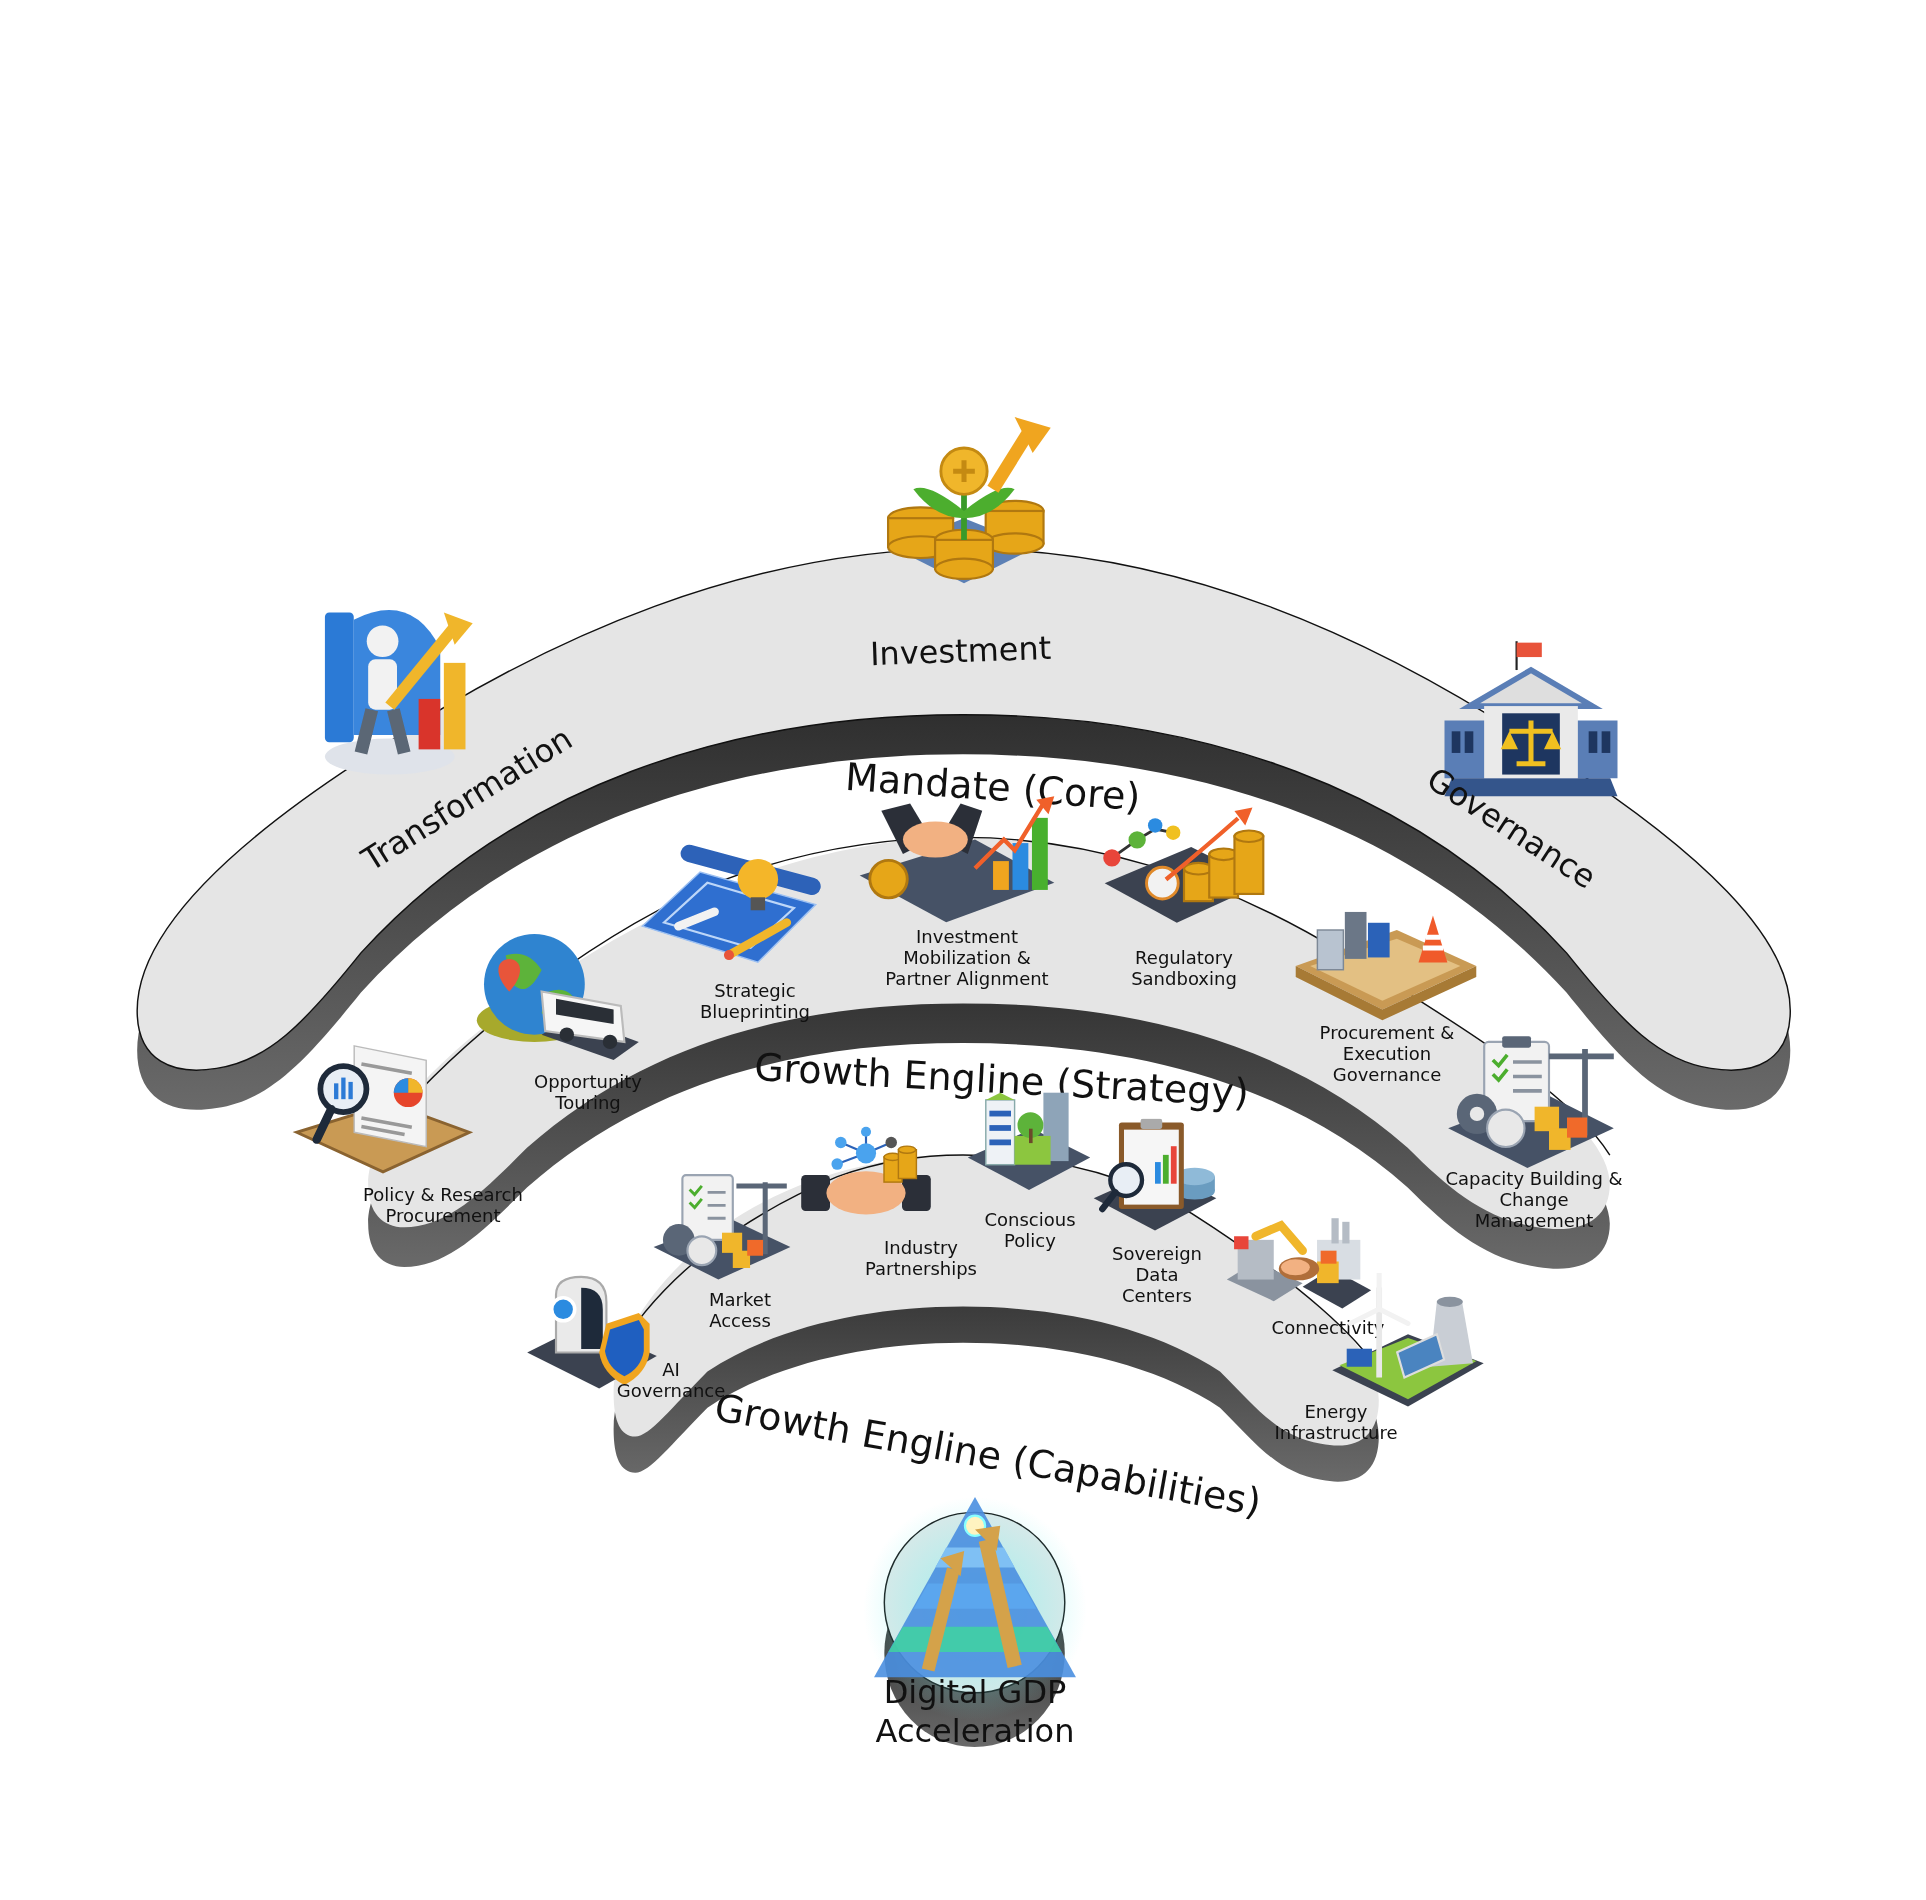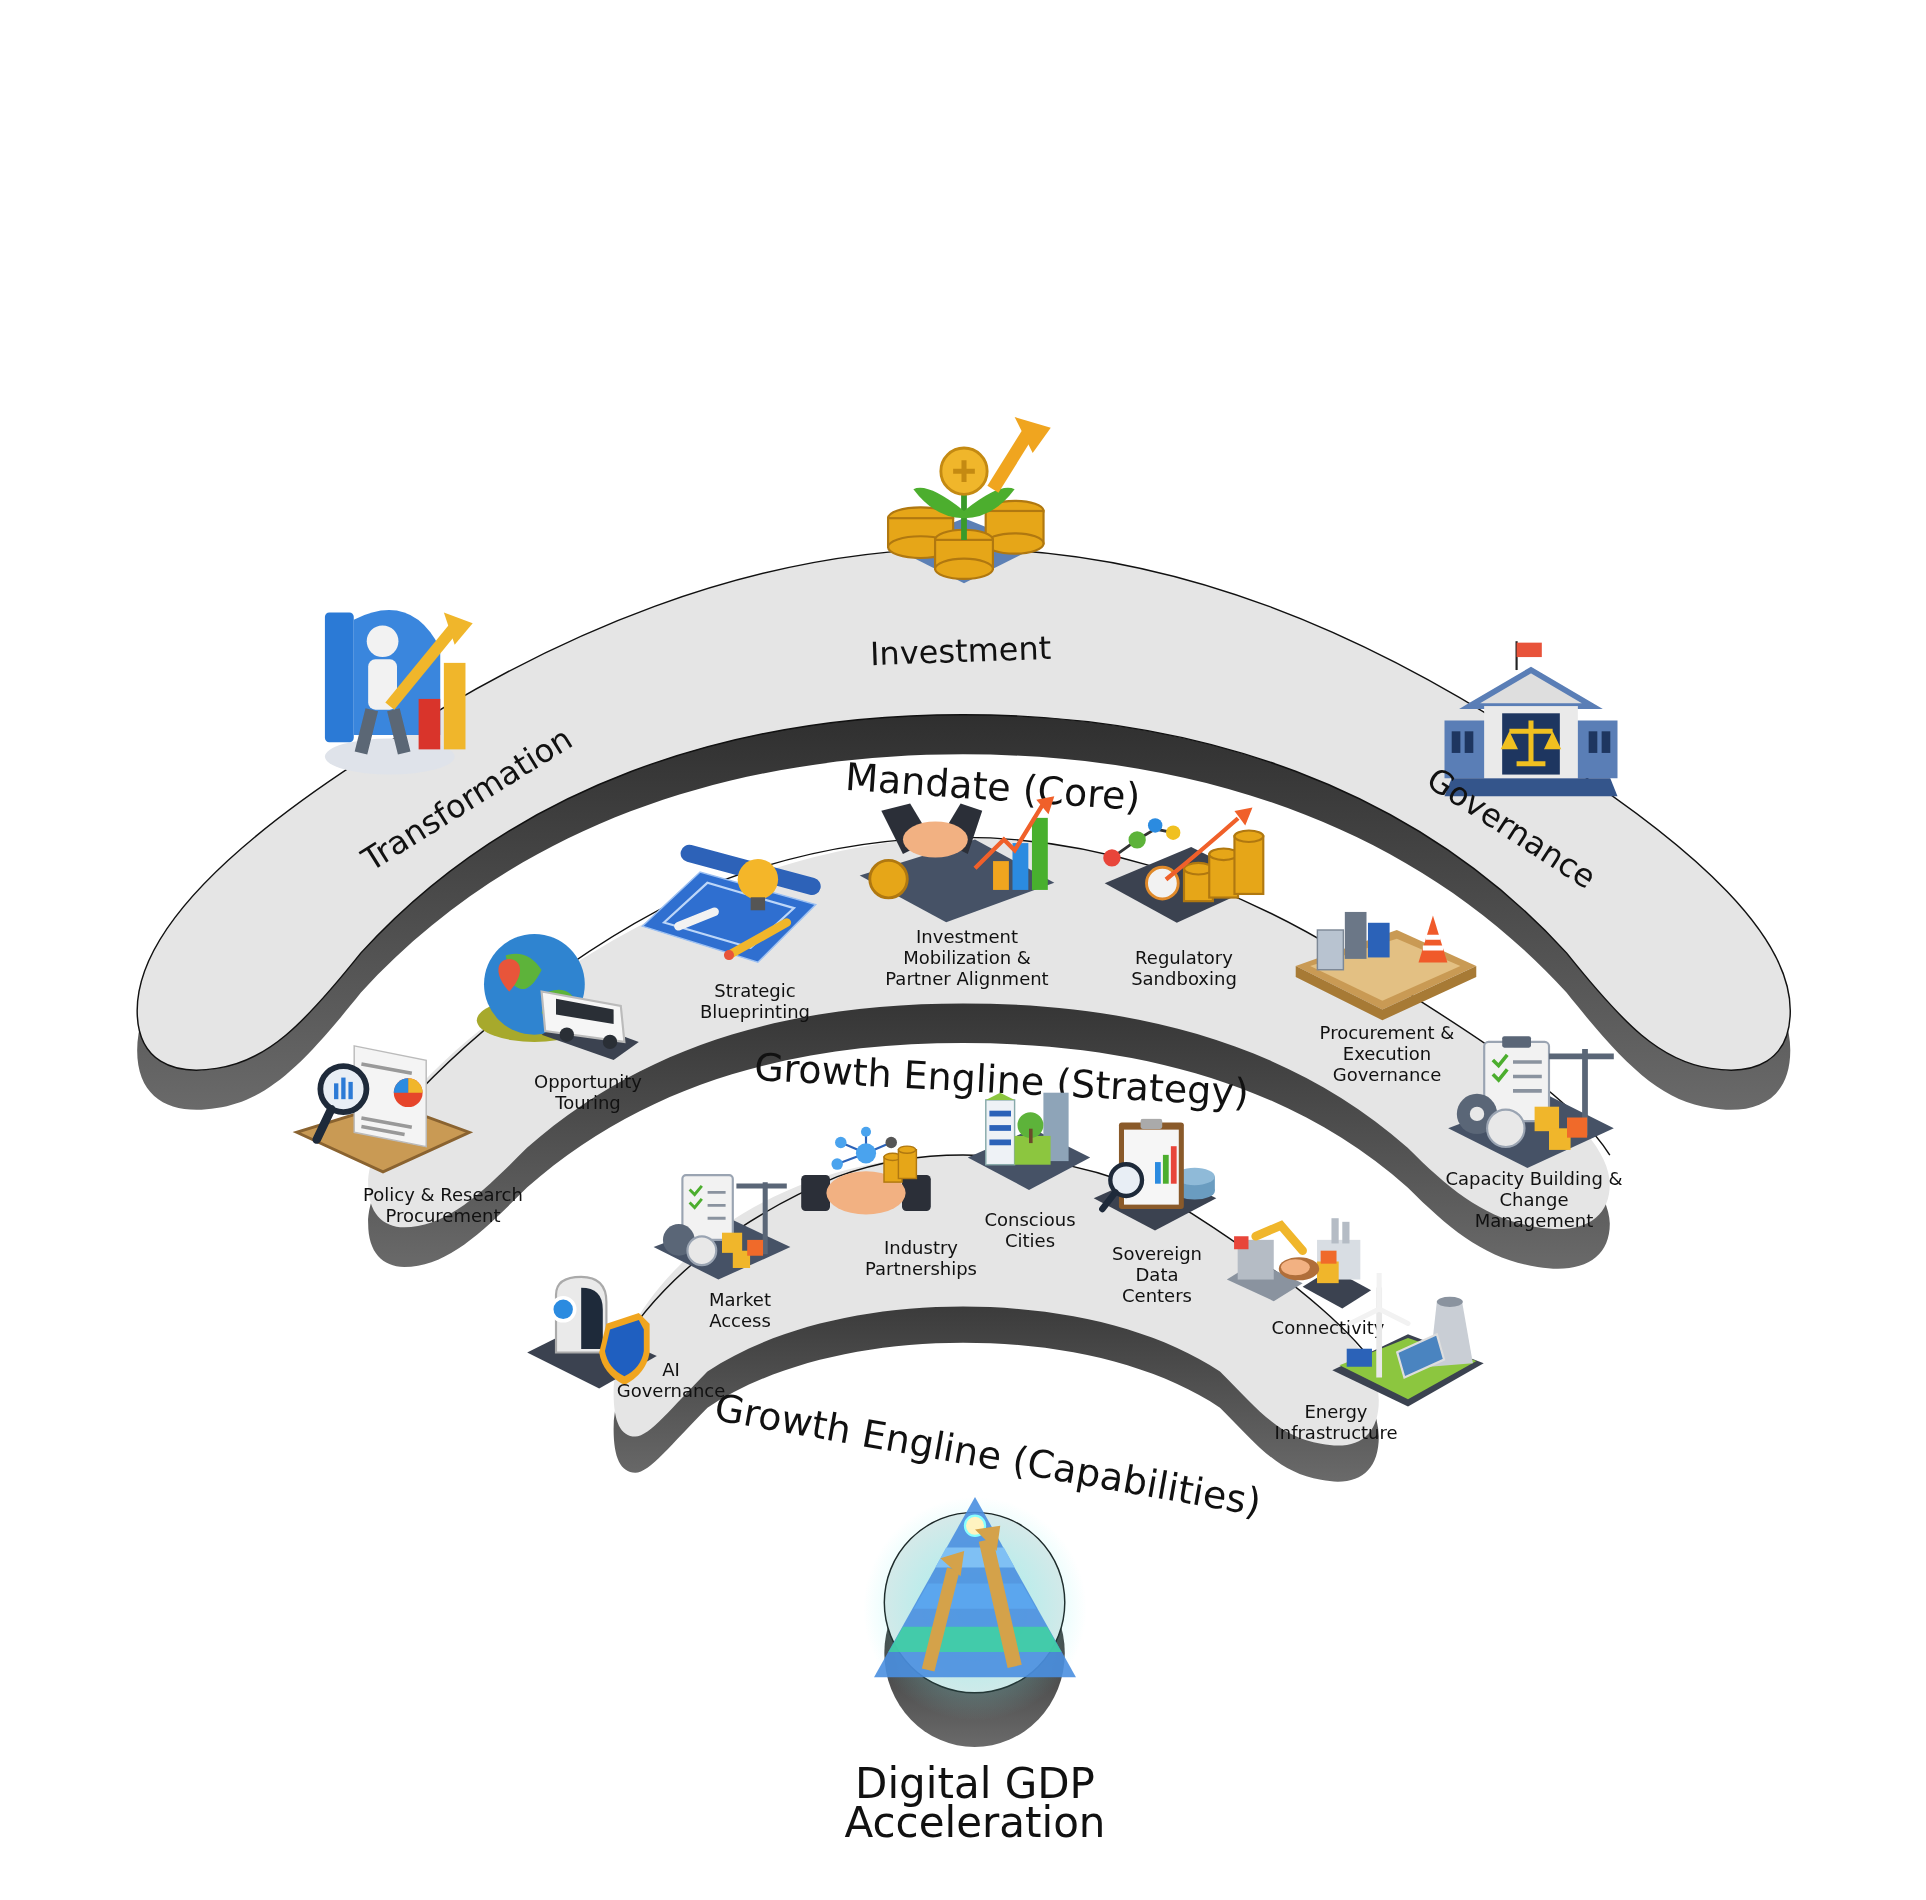--- a/index.html
+++ b/index.html
@@ -4,22 +4,22 @@
 <style>
   html, body { margin:0; padding:0; background:#ffffff; }
   body { width:1926px; height:1900px; position:relative; overflow:hidden;
          font-family:"DejaVu Sans","Liberation Sans",sans-serif; color:#111; }
   svg.bands { position:absolute; left:0; top:0; width:1926px; height:1900px; }
   .lbl { position:absolute; text-align:center; font-size:18px; line-height:21px; color:#111;
          transform:translate(-50%,0); white-space:nowrap; }
   .big { position:absolute; font-size:32px; color:#111; white-space:nowrap; transform-origin:center center; }
   .huge { position:absolute; font-size:38px; color:#111; white-space:nowrap; }
   .icon { position:absolute; transform:translate(-50%,-50%); }
-  .center-label { position:absolute; left:975px; top:1764px; transform:translateX(-50%);
-                  text-align:center; font-size:42px; line-height:39px; font-weight:500; }
+  .center-label { position:absolute; left:975px; top:1673px; transform:translateX(-50%);
+                  text-align:center; font-size:32px; line-height:39px; font-weight:500; }
 </style>
 </head>
 <body>
 
 <svg class="bands" viewBox="0 0 2668 2632">
   <defs>
     <linearGradient id="edge" x1="0" y1="0" x2="0" y2="1">
       <stop offset="0" stop-color="#1c1c1c"></stop>
       <stop offset="1" stop-color="#6a6a6a"></stop>
     </linearGradient>
@@ -325,21 +325,21 @@
       <rect x="35" y="55" width="30" height="8" fill="#2b62b8"></rect>
       <rect x="35" y="75" width="30" height="8" fill="#2b62b8"></rect>
     <rect x="110" y="10" width="35" height="95" fill="#8ea4b8"></rect>
     <rect x="70" y="70" width="50" height="40" fill="#8cc63f"></rect>
     <circle cx="92" cy="55" r="18" fill="#5db33a"></circle>
       <rect x="90" y="60" width="5" height="20" fill="#6b4a2a"></rect>
   </svg>
 </div>
 <div class="lbl" style="left:1030px;top:1209px;">
   <div>Conscious</div>
-    <div>Cities</div>
+    <div>Policy</div>
 </div>
 
 <div class="icon" style="left:1155px;top:1178px;">
   <svg width="137" height="116" viewBox="0 0 190 160">
     <path d="M10 110 L95 155 L180 110 L100 70 Z" fill="#3b4250"></path>
     <ellipse cx="150" cy="100" rx="28" ry="12" fill="#6a9cc0"></ellipse>
       <rect x="122" y="80" width="56" height="20" fill="#6a9cc0"></rect>
       <ellipse cx="150" cy="80" rx="28" ry="12" fill="#8fbad8"></ellipse>
     <rect x="45" y="5" width="90" height="120" rx="4" fill="#8a5a2a"></rect>
     <rect x="52" y="15" width="76" height="104" fill="#f6f6f6"></rect>

